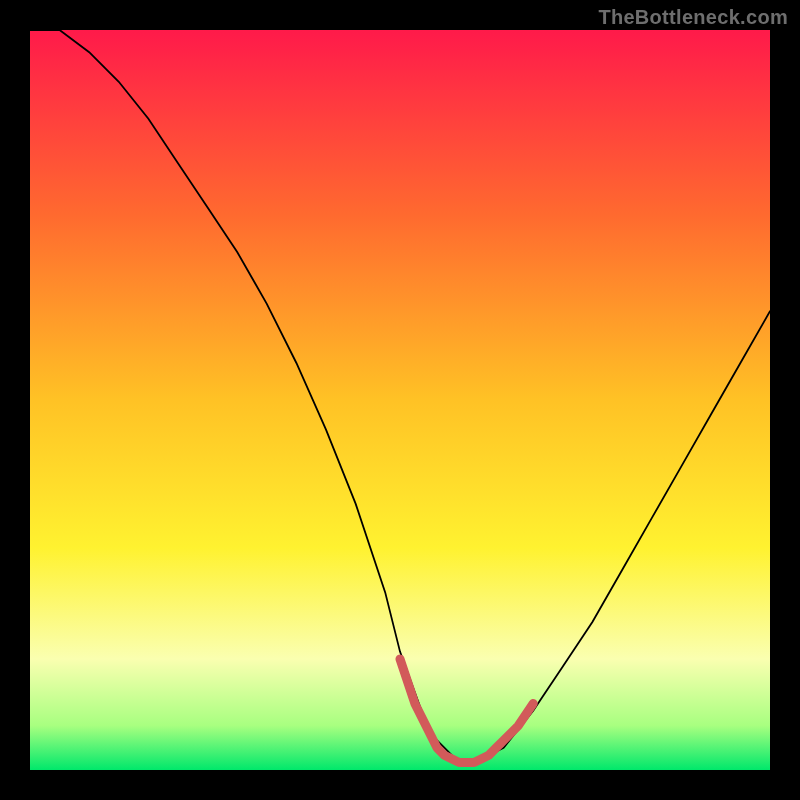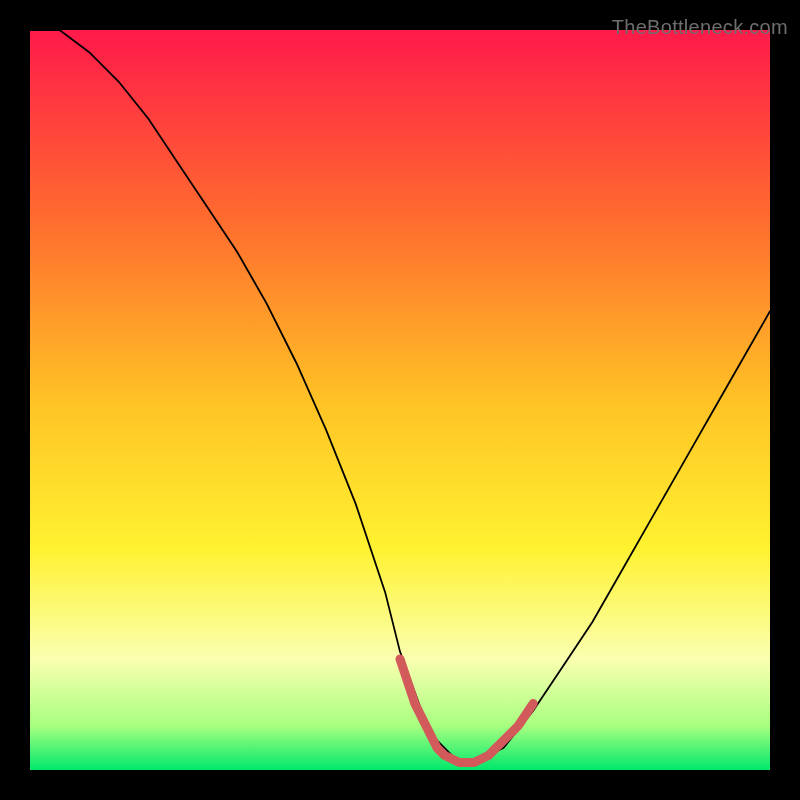--- a/index.html
+++ b/index.html
@@ -20,25 +20,25 @@
   .plot {
     position: absolute;
     left: 30px;
     top: 30px;
     width: 740px;
     height: 740px;
     overflow: hidden;
   }
   .watermark {
     position: absolute;
-    top: 16px;
+    top: 6px;
     right: 12px;
     color: #6e6e6e;
     font-size: 20px;
-    font-weight: 400;
+    font-weight: 700;
     letter-spacing: 0.3px;
     z-index: 5;
   }
   svg {
     display: block;
   }
 </style>
 </head>
 <body>
 

